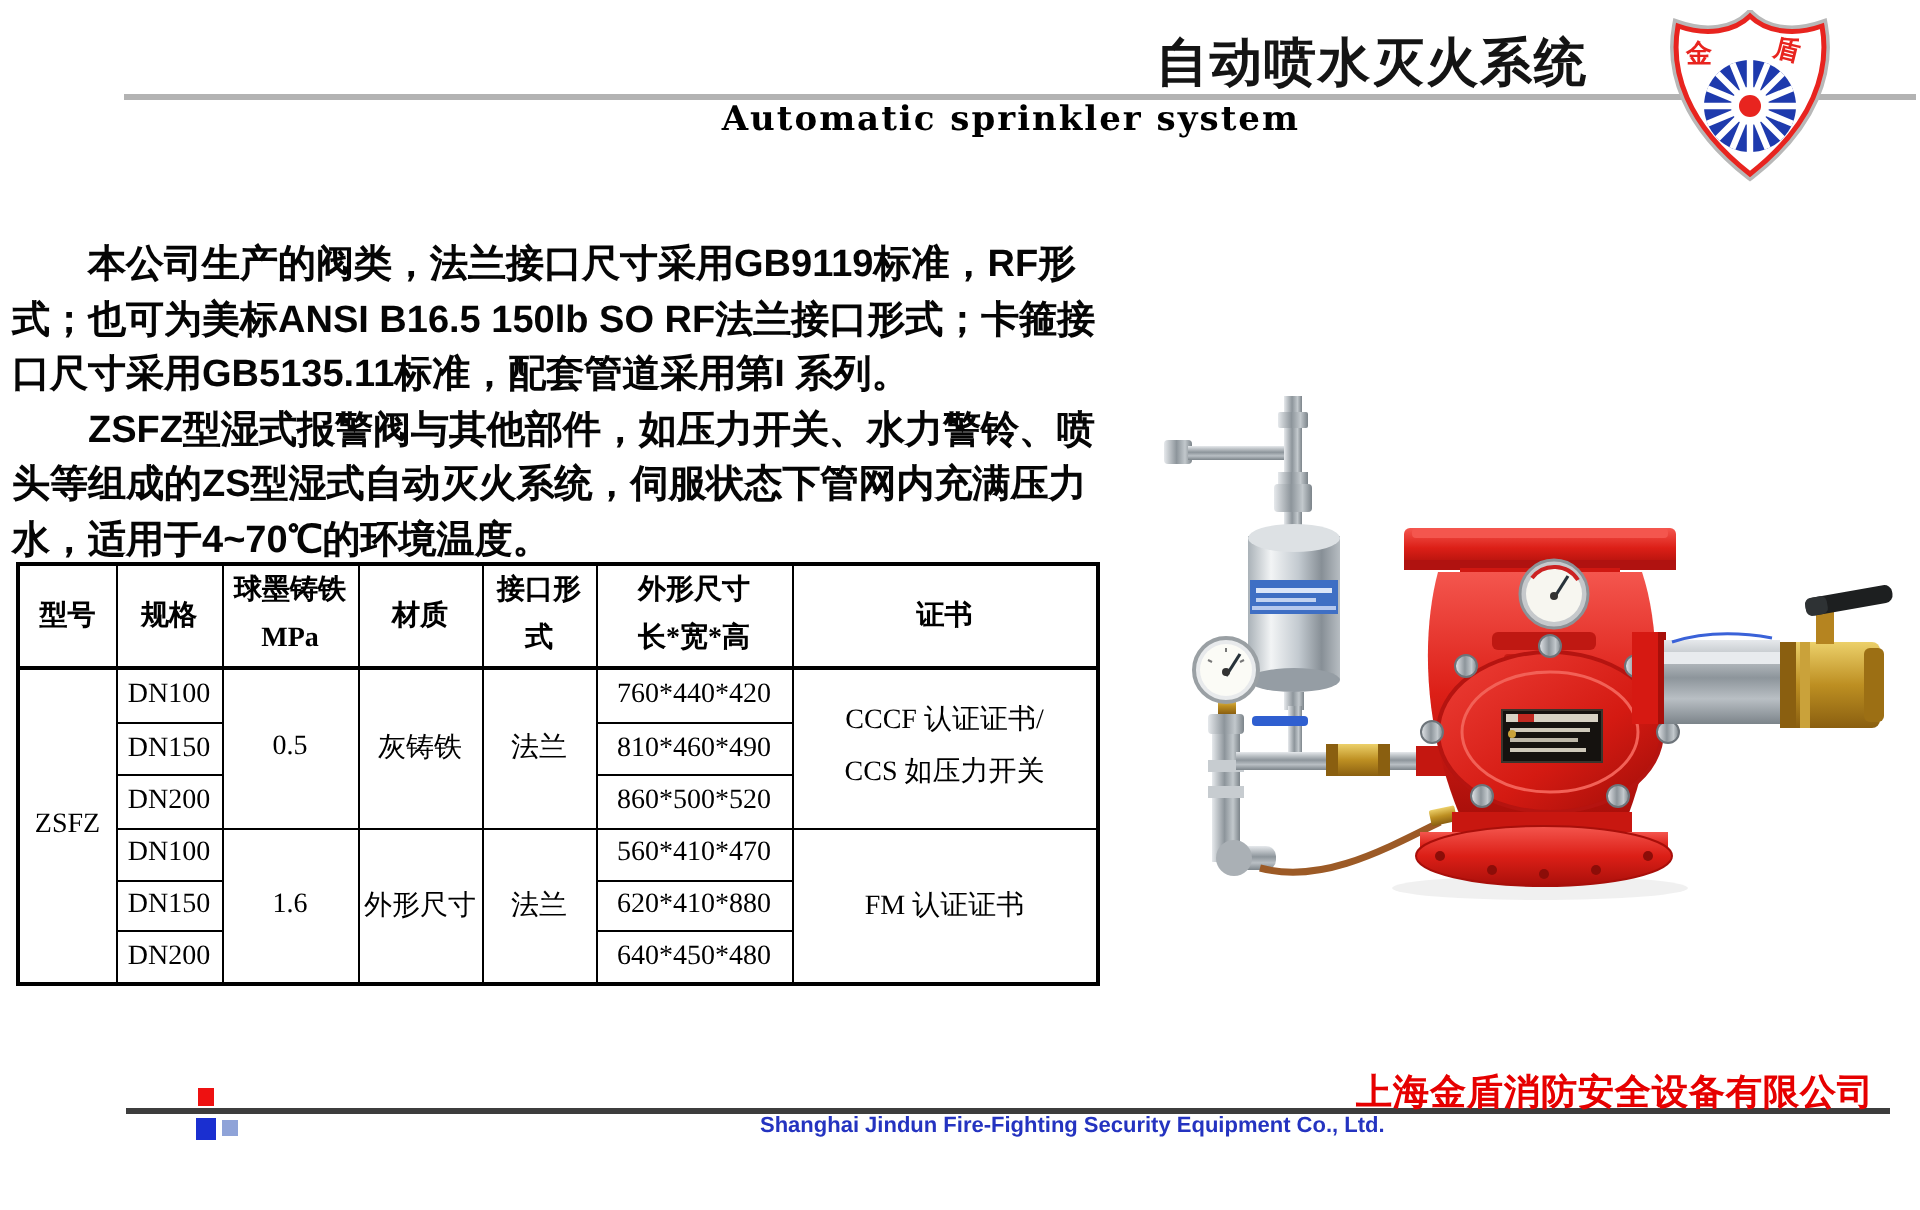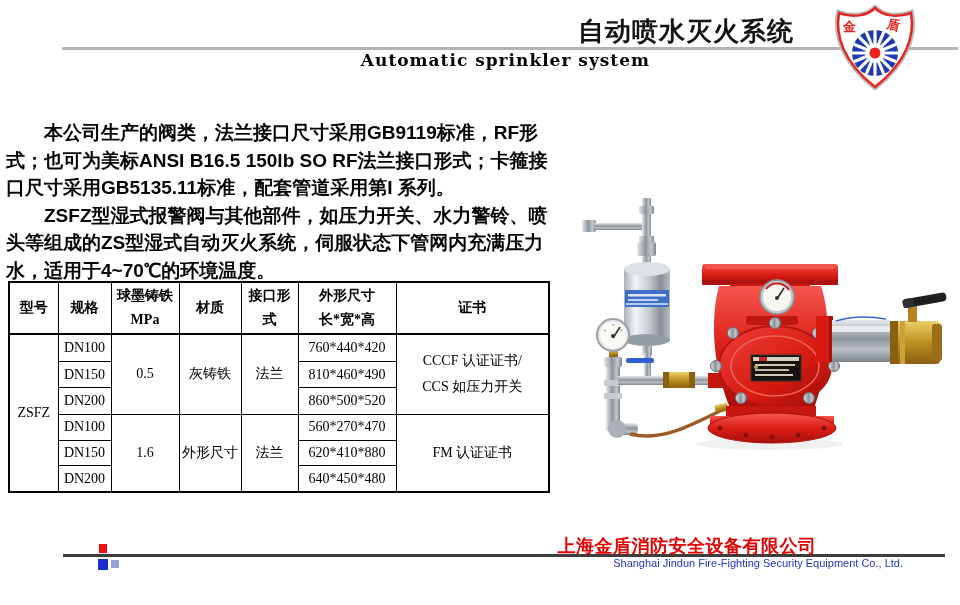--- a/index.html
+++ b/index.html
@@ -36,24 +36,24 @@
   .spec-table .h-row{height:52px;}
   .spec-table .h2{line-height:24px;}
   .cert-cell div{line-height:26px;}
   
   .photo{position:absolute;left:560px;top:190px;}
   
   .f-red-sq{position:absolute;left:99px;top:544px;width:8px;height:9px;background:#ee1111;}
   .f-line{position:absolute;left:63px;top:554px;width:882px;height:3px;background:#3d3d3d;}
   .f-blue-sq{position:absolute;left:98px;top:559px;width:10px;height:11px;background:#1a2fd0;}
   .f-lblue-sq{position:absolute;left:111px;top:560px;width:8px;height:8px;background:#8fa3d8;}
-  .f-cn{position:absolute;left:437px;top:534px;width:500px;text-align:center;
+  .f-cn{position:absolute;left:437px;top:534px;width:500px;text-align:right;
     color:#e60000;font-weight:bold;font-size:18px;letter-spacing:0.5px;white-space:nowrap;}
-  .f-en{position:absolute;left:403px;top:557px;width:500px;text-align:right;
-    color:#2433c0;font-weight:normal;font-size:11px;}
+  .f-en{position:absolute;left:380px;top:557px;width:500px;
+    color:#2433c0;font-weight:bold;font-size:11px;}
 </style>
 </head>
 <body>
 
 <div class="cn-title">自动喷水灭火系统</div>
 <div class="header-line"></div>
 <div class="en-title">Automatic sprinkler system</div>
 
 <svg class="logo" width="88" height="92" viewBox="0 0 88 92">
   <path d="M44,3 C36,11 22,13 8,8 C4,30 12,57 44,82 C76,57 84,30 80,8 C66,13 52,11 44,3 Z" fill="none" stroke="#b8b8b8" stroke-width="6"></path>
@@ -129,21 +129,21 @@
   </tr>
   <tr>
     <td>DN200</td>
     <td>860*500*520</td>
   </tr>
   <tr>
     <td>DN100</td>
     <td rowspan="3">1.6</td>
     <td rowspan="3">外形尺寸</td>
     <td rowspan="3">法兰</td>
-    <td>560*270*470</td>
+    <td>560*410*470</td>
     <td rowspan="3" class="cert-cell">FM 认证证书</td>
   </tr>
   <tr>
     <td>DN150</td>
     <td>620*410*880</td>
   </tr>
   <tr>
     <td>DN200</td>
     <td>640*450*480</td>
   </tr>

